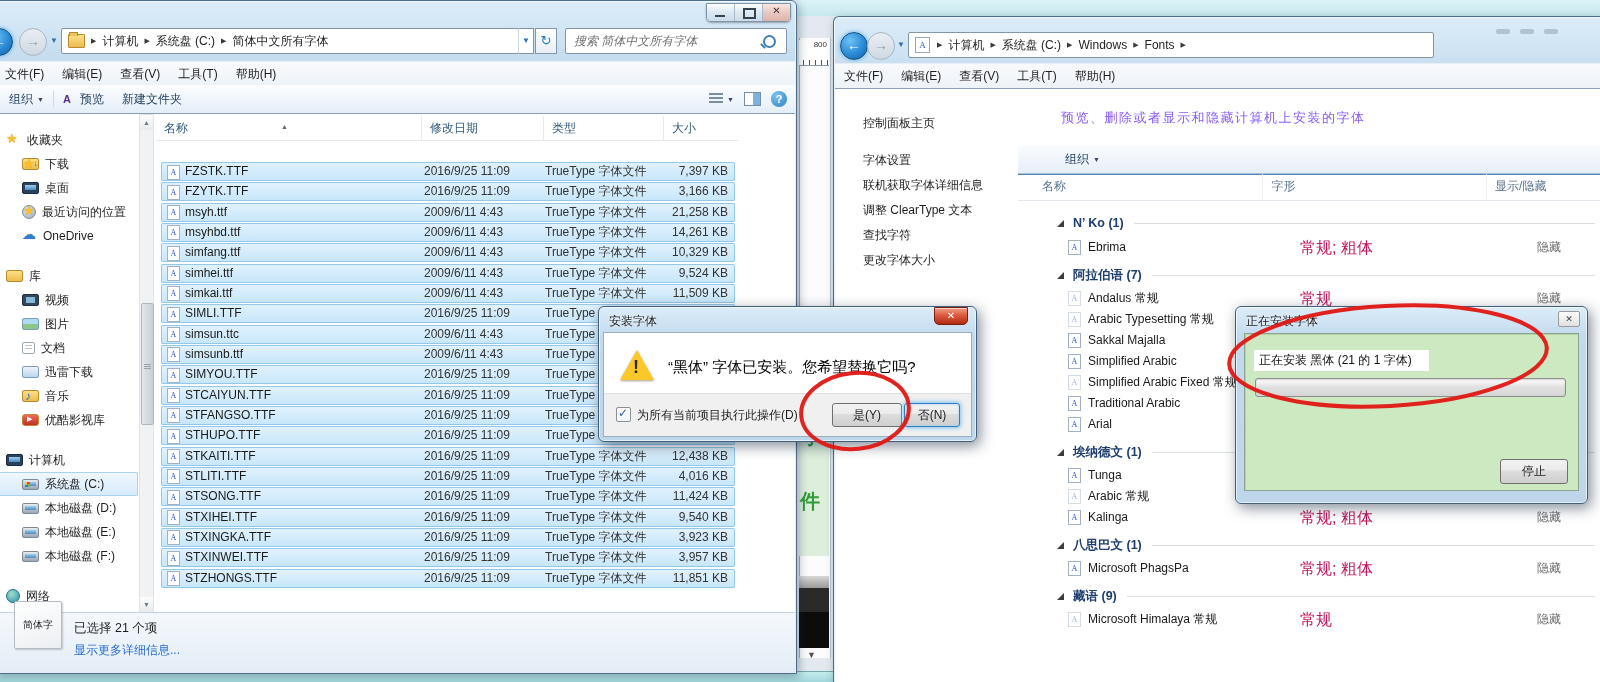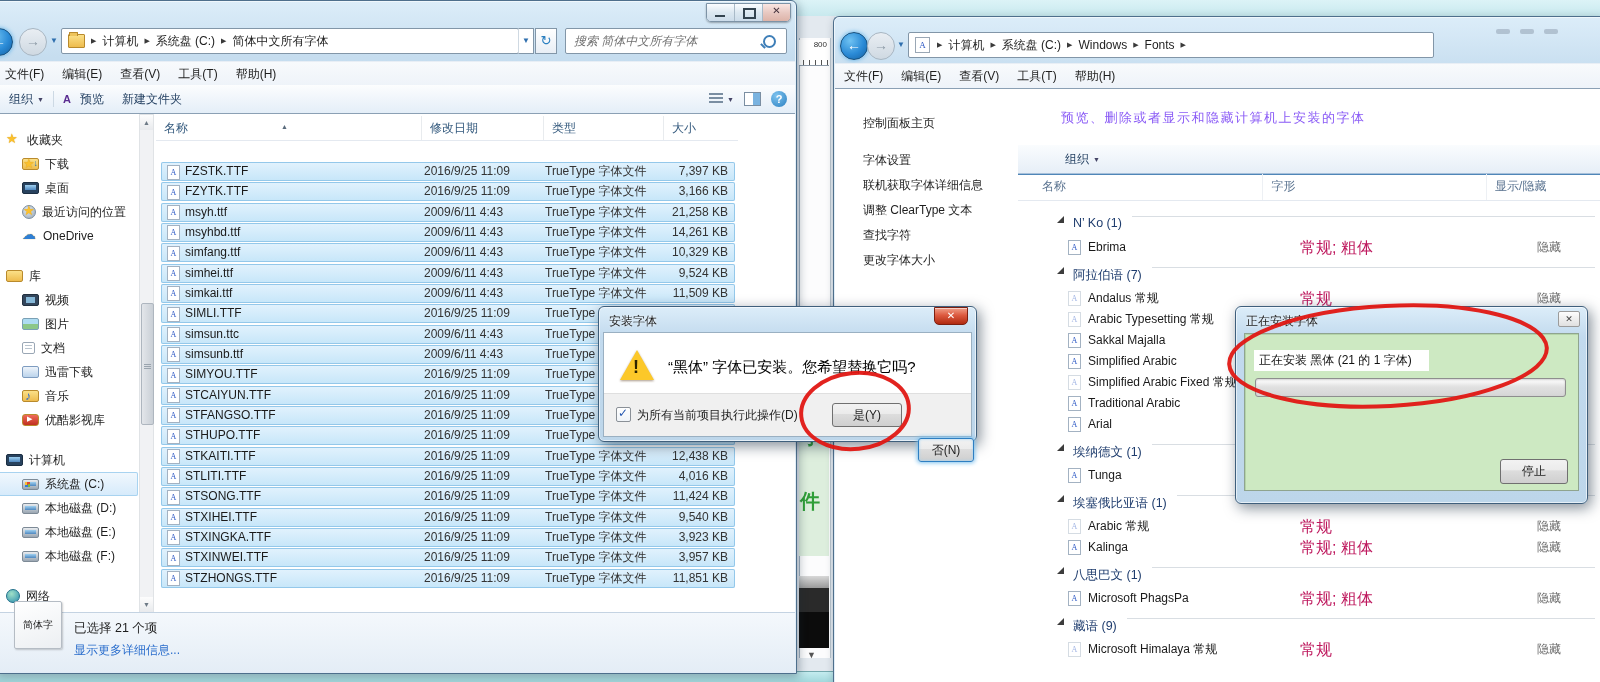--- a/index.html
+++ b/index.html
@@ -134,40 +134,40 @@
   .dlg1-body{position:absolute;left:4px;right:4px;top:25px;bottom:4px;background:#fff;border:1px solid #9ab0c2;}
   .warn-ic{position:absolute;left:16px;top:17px;width:0;height:0;border-left:17px solid transparent;border-right:17px solid transparent;border-bottom:30px solid #fcc829;filter:drop-shadow(0 1px 1px #a98);}
   .warn-ic::after{content:"!";position:absolute;left:-4px;top:7px;font-size:18px;font-weight:bold;color:#2e2400;}
   .dlg1-msg{position:absolute;left:64px;top:25px;font-size:15px;color:#000;}
   .dlg1-footer{position:absolute;left:0;right:0;bottom:0;height:42px;background:#f0f0f0;border-top:1px solid #dfdfdf;}
   .chk{position:absolute;left:12px;top:13px;width:13px;height:13px;background:linear-gradient(#fff,#f0f4f8);border:1px solid #8a9097;border-radius:2px;}
   .chk::after{content:"✓";position:absolute;left:1px;top:-2px;font-size:12px;font-weight:bold;color:#2456b0;}
   .chk-label{position:absolute;left:33px;top:13px;font-size:12px;color:#1e1e1e;}
   .w7btn{position:absolute;height:24px;background:linear-gradient(#f2f2f2,#ebebeb 45%,#dddddd 46%,#cfcfcf);border:1px solid #707070;border-radius:3px;box-sizing:border-box;font-size:12px;color:#1e1e1e;text-align:center;line-height:22px;}
   .btn-yes{left:228px;top:9px;width:70px;}
-  .btn-no{left:314px;top:9px;width:56px;border-color:#2e7fc2;box-shadow:0 0 4px 1px #7ec2ef,inset 0 0 3px #9fd4f5;margin-top:35px;}
+  .btn-no{left:300px;top:9px;width:56px;border-color:#2e7fc2;box-shadow:0 0 4px 1px #7ec2ef,inset 0 0 3px #9fd4f5;}
 
   
   .green-panel{position:absolute;left:8px;right:8px;top:26px;bottom:12px;background:#cde9c2;border:1px solid #8fa48f;box-shadow:inset 1px 1px 0 #b4d4a8;}
   .inst-msg{position:absolute;left:9px;top:16px;width:170px;height:21px;background:#fff;font-size:12px;color:#111;line-height:21px;padding-left:5px;white-space:nowrap;}
   .pbar{position:absolute;left:10px;right:12px;top:44px;height:17px;border:1px solid #8e8e8e;border-radius:3px;background:linear-gradient(#f5f5f5,#e0e0e0 50%,#d6d6d6);box-shadow:inset 0 1px 2px rgba(0,0,0,.18),inset 0 6px 5px -3px rgba(255,255,255,.9);}
   .btn-stop{right:10px;top:125px;width:68px;height:25px;line-height:23px;}
 
   
   .taskpane{position:absolute;font-size:12px;color:#1e1e1e;}
   .task-home{position:absolute;left:28px;cursor:pointer;}
   .task-link{position:absolute;left:28px;cursor:pointer;}
   .rw-heading{position:absolute;font-size:13px;letter-spacing:1.5px;color:#8b5cf6;white-space:nowrap;}
   .rw-cmdbar{position:absolute;height:28px;background:linear-gradient(#fafcfe,#e6eef7);border-bottom:1px solid #a7c0da;box-shadow:0 1px 0 #4f86b8;display:flex;align-items:center;font-size:12px;color:#1f3c5e;}
   .rw-header{position:absolute;display:flex;height:26px;font-size:12px;color:#5a7390;border-bottom:1px solid #e4e9f0;}
   .fonts-list{position:absolute;}
   .f-item{position:relative;}
   .f-item.group{height:21px;padding-top:9px;}
   .f-item.font{height:21px;}
-  .g-part{display:flex;}
+  .g-part{display:flex;align-items:center;font-weight:bold;}
   .g-tri{width:0;height:0;border-bottom:7px solid #3c3c3c;border-left:7px solid transparent;margin-left:39px;margin-right:9px;}
   .g-label{font-size:12.5px;color:#1f3d6e;white-space:nowrap;}
   .g-rule{flex:1;height:1px;background:#d9dee3;margin-left:10px;margin-right:6px;}
   .r-part .page-icon{left:50px;top:3px;}
   .f-name{position:absolute;left:70px;top:0;line-height:21px;font-size:12px;color:#1a1a1a;white-space:nowrap;}
   .f-style{position:absolute;left:282px;top:0;line-height:21px;font-size:16px;color:#be185d;white-space:nowrap;}
   .f-vis{position:absolute;left:519px;top:0;line-height:21px;font-size:12px;color:#6b6b6b;}
   .f-item.dim .page-icon{opacity:.45;}
   .deco-mark{position:absolute;height:5px;background:#a9b9c9;border-radius:2px;opacity:.8;filter:blur(.7px);}
 
@@ -755,28 +755,20 @@
           <div class="f-item font">
 
             <div class="r-part">
               <span class="page-icon">A</span>
               <span class="f-name">Tunga</span>
               <span class="f-style"></span>
               <span class="f-vis"></span>
             </div>
           </div>
 
-          <div class="f-item group">
-            <div class="g-part">
-              <span class="g-tri"></span>
-              <span class="g-label">埃塞俄比亚语 (1)</span>
-              <span class="g-rule"></span>
-            </div>
-
-          </div>
 
           <div class="f-item font dim">
 
             <div class="r-part">
               <span class="page-icon">A</span>
               <span class="f-name">Arabic 常规</span>
               <span class="f-style">常规</span>
               <span class="f-vis">隐藏</span>
             </div>
           </div>

